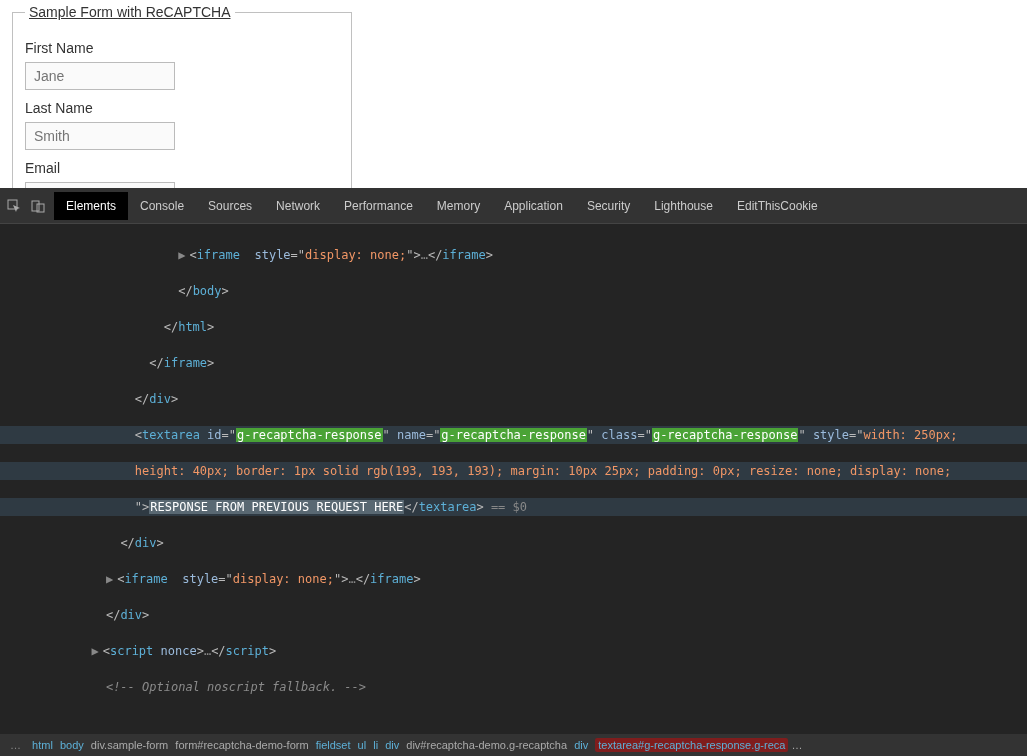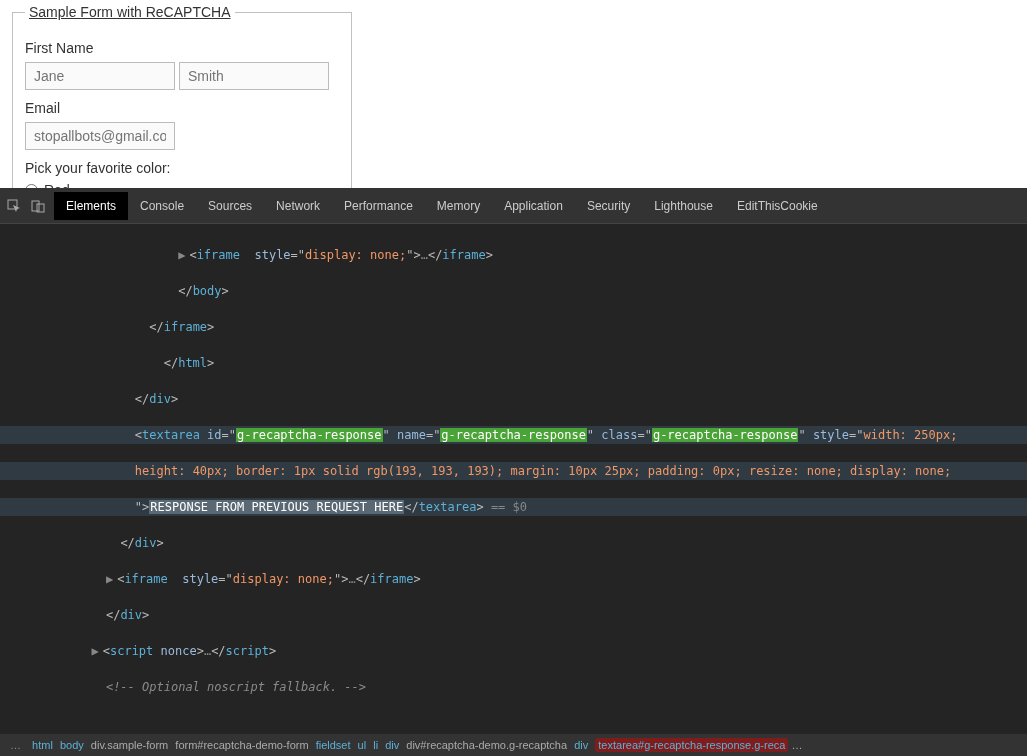--- a/index.html
+++ b/index.html
@@ -171,20 +171,21 @@
 </head>
 <body>
 
 <div class="sample-form">
   <fieldset>
     <legend>Sample Form with ReCAPTCHA</legend>
 
     <label class="field-label">First Name</label>
     <input class="text-input" type="text" placeholder="Jane" style="">
 
+    <label class="field-label">Last Name</label>
     <input class="text-input" type="text" placeholder="Smith" style="">
 
     <label class="field-label">Email</label>
     <input class="text-input" type="text" placeholder="stopallbots@gmail.com" style="">
 
     <label class="field-label">Pick your favorite color:</label>
     <div class="radio-group">
       <div class="radio-row">
         <input type="radio" name="c" style="">
         <span>Red</span>
@@ -235,22 +236,22 @@
     <div class="dt-tab">Memory</div>
     <div class="dt-tab">Application</div>
     <div class="dt-tab">Security</div>
     <div class="dt-tab">Lighthouse</div>
     <div class="dt-tab">EditThisCookie</div>
   </div>
 
   <div class="dt-code">
 <div class="dt-line">                       <span class="arrow">▶</span><span class="punct">&lt;</span><span class="tag-c">iframe</span>  <span class="attr-n">style</span><span class="punct">=</span><span class="punct">"</span><span class="attr-v">display: none;</span><span class="punct">"</span><span class="punct">&gt;</span><span class="txt-g">…</span><span class="punct">&lt;/</span><span class="tag-c">iframe</span><span class="punct">&gt;</span></div>
 <div class="dt-line">                       <span class="punct">&lt;/</span><span class="tag-c">body</span><span class="punct">&gt;</span></div>
+<div class="dt-line">                     <span class="punct">&lt;/</span><span class="tag-c">html</span><span class="punct">&gt;</span></div>
 <div class="dt-line">                   <span class="punct">&lt;/</span><span class="tag-c">iframe</span><span class="punct">&gt;</span></div>
-<div class="dt-line">                     <span class="punct">&lt;/</span><span class="tag-c">html</span><span class="punct">&gt;</span></div>
 <div class="dt-line">                 <span class="punct">&lt;/</span><span class="tag-c">div</span><span class="punct">&gt;</span></div>
 <div class="dt-line highlight">                 <span class="punct">&lt;</span><span class="tag-c">textarea</span> <span class="attr-n">id</span><span class="punct">=</span><span class="punct">"</span><span class="attr-hl">g-recaptcha-response</span><span class="punct">"</span> <span class="attr-n">name</span><span class="punct">=</span><span class="punct">"</span><span class="attr-hl">g-recaptcha-response</span><span class="punct">"</span> <span class="attr-n">class</span><span class="punct">=</span><span class="punct">"</span><span class="attr-hl">g-recaptcha-response</span><span class="punct">"</span> <span class="attr-n">style</span><span class="punct">=</span><span class="punct">"</span><span class="attr-v">width: 250px;</span></div>
 <div class="dt-line highlight">                 <span class="attr-v">height: 40px; border: 1px solid rgb(193, 193, 193); margin: 10px 25px; padding: 0px; resize: none; display: none;</span></div>
 <div class="dt-line highlight">                 <span class="punct">"</span><span class="punct">&gt;</span><span class="str-inv">RESPONSE FROM PREVIOUS REQUEST HERE</span><span class="punct">&lt;/</span><span class="tag-c">textarea</span><span class="punct">&gt;</span><span class="txt-g"> == </span><span class="txt-g">$0</span></div>
 <div class="dt-line">               <span class="punct">&lt;/</span><span class="tag-c">div</span><span class="punct">&gt;</span></div>
 <div class="dt-line">             <span class="arrow">▶</span><span class="punct">&lt;</span><span class="tag-c">iframe</span>  <span class="attr-n">style</span><span class="punct">=</span><span class="punct">"</span><span class="attr-v">display: none;</span><span class="punct">"</span><span class="punct">&gt;</span><span class="txt-g">…</span><span class="punct">&lt;/</span><span class="tag-c">iframe</span><span class="punct">&gt;</span></div>
 <div class="dt-line">             <span class="punct">&lt;/</span><span class="tag-c">div</span><span class="punct">&gt;</span></div>
 <div class="dt-line">           <span class="arrow">▶</span><span class="punct">&lt;</span><span class="tag-c">script</span> <span class="attr-n">nonce</span><span class="punct">&gt;</span><span class="txt-g">…</span><span class="punct">&lt;/</span><span class="tag-c">script</span><span class="punct">&gt;</span></div>
 <div class="dt-line">             <span class="comment-c">&lt;!-- Optional noscript fallback. --&gt;</span></div>
   </div>

